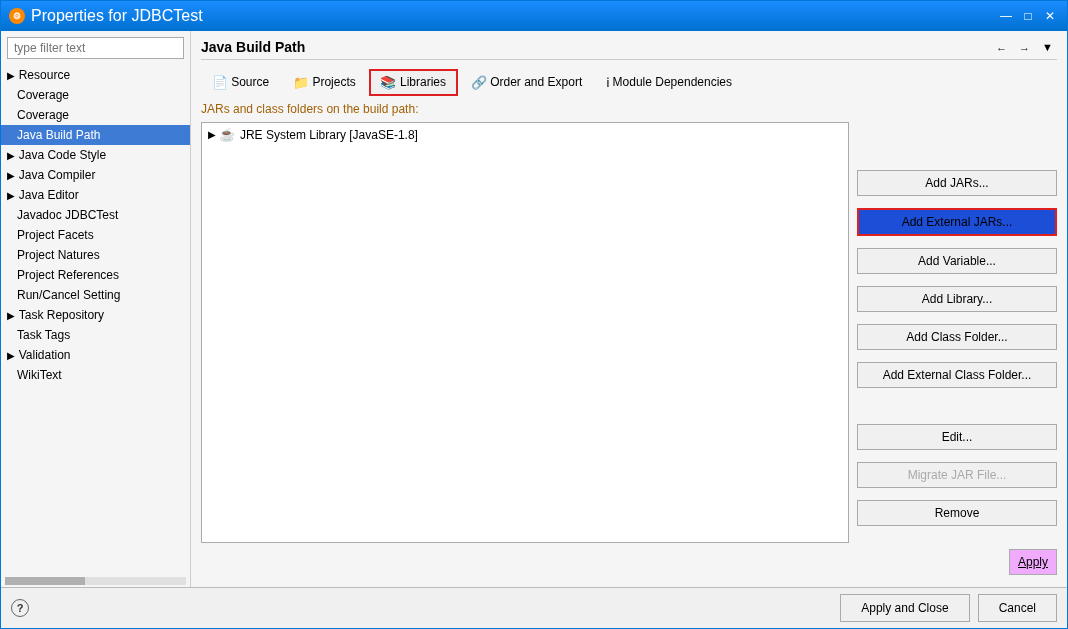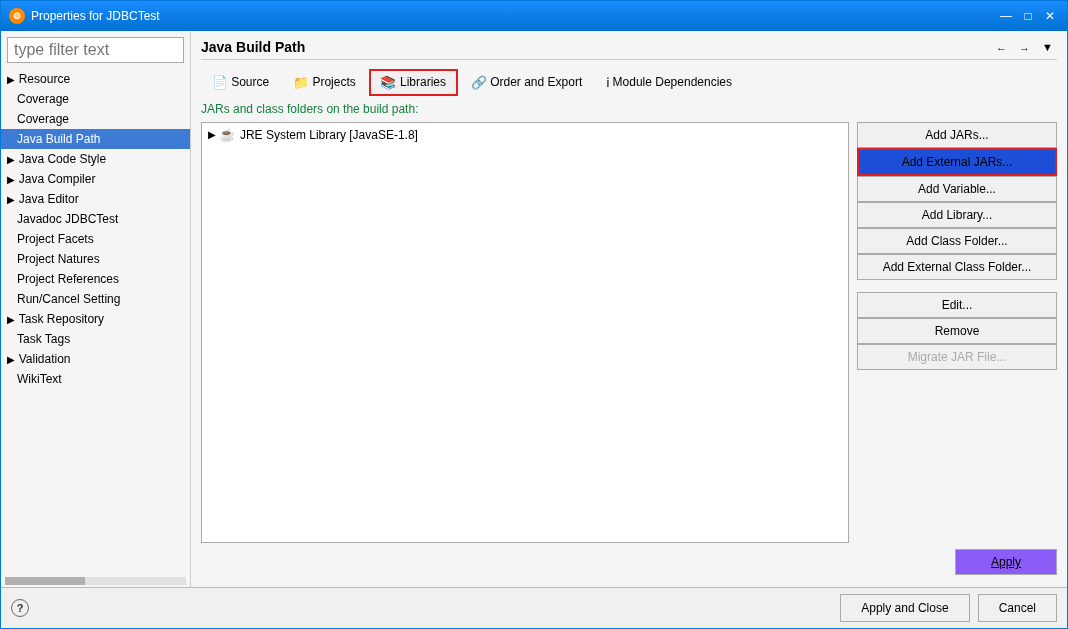--- a/index.html
+++ b/index.html
@@ -34,21 +34,21 @@
       display: flex;
       align-items: center;
       justify-content: center;
       font-size: 9px;
       color: white;
       font-weight: bold;
     }
 
     .title-bar-text {
       flex: 1;
-      font-size: 12px;
+      font-size: 16px;
       font-weight: normal;
     }
 
     .title-bar-controls {
       display: flex;
       gap: 4px;
     }
 
     .title-btn {
       width: 18px;
@@ -75,21 +75,21 @@
       border-right: 1px solid #ccc;
       display: flex;
       flex-direction: column;
       overflow: hidden;
     }
 
     .filter-input {
       margin: 6px;
       padding: 3px 6px;
       border: 1px solid #aaa;
-      font-size: 16px;
+      font-size: 12px;
       color: #888;
       background: white;
       outline: none;
     }
 
     .sidebar-items {
       flex: 1;
       overflow-y: auto;
     }
 
@@ -189,21 +189,21 @@
       background: #f0f0f0;
       font-weight: normal;
     }
 
     .tab-icon {
       font-size: 13px;
     }
 
     .description {
       font-size: 12px;
-      color: #15803d;
+      color: #a16207;
       margin-bottom: 6px;
     }
 
     .build-path-area {
       display: flex;
       flex: 1;
       gap: 8px;
       overflow: hidden;
     }
 
@@ -229,23 +229,24 @@
     }
 
     .tree-icon {
       margin-right: 4px;
       font-size: 13px;
     }
 
     .buttons-panel {
       display: flex;
       flex-direction: column;
-      gap: 0;
+      gap: 12px;
       width: 200px;
       flex-shrink: 0;
+      margin-top: 48px;
     }
 
     .action-btn {
       padding: 5px 10px;
       background: #f0f0f0;
       border: 1px solid #aaa;
       cursor: pointer;
       font-size: 12px;
       text-align: center;
       white-space: nowrap;
@@ -302,23 +303,23 @@
       font-size: 12px;
     }
 
     .apply-btn-area {
       display: flex;
       justify-content: flex-end;
       padding: 6px 0 4px 0;
     }
 
     .apply-btn {
-      padding: 5px 35px;
+      padding: 5px 8px;
       border: 1px solid #aaa;
-      background: #8b5cf6;
+      background: #f0abfc;
       cursor: pointer;
       font-size: 12px;
       text-decoration: underline;
     }
   </style>
 </head>
 <body>
 
 <div class="window">
 
@@ -450,22 +451,22 @@
         <div class="buttons-panel">
 
         <button class="action-btn">Add JARs...</button>
             <button class="action-btn highlighted">Add External JARs...</button>
             <button class="action-btn">Add Variable...</button>
             <button class="action-btn">Add Library...</button>
             <button class="action-btn">Add Class Folder...</button>
             <button class="action-btn">Add External Class Folder...</button>
             <div class="spacer-btn"></div>
             <button class="action-btn">Edit...</button>
+            <button class="action-btn disabled" disabled="">Migrate JAR File...</button>
             <button class="action-btn">Remove</button>
-            <button class="action-btn disabled" disabled="">Migrate JAR File...</button>
           </div>
       </div>
 
       <div class="apply-btn-area">
         <button class="apply-btn">Apply</button>
       </div>
     </div>
   </div>
 
   <div class="footer">

